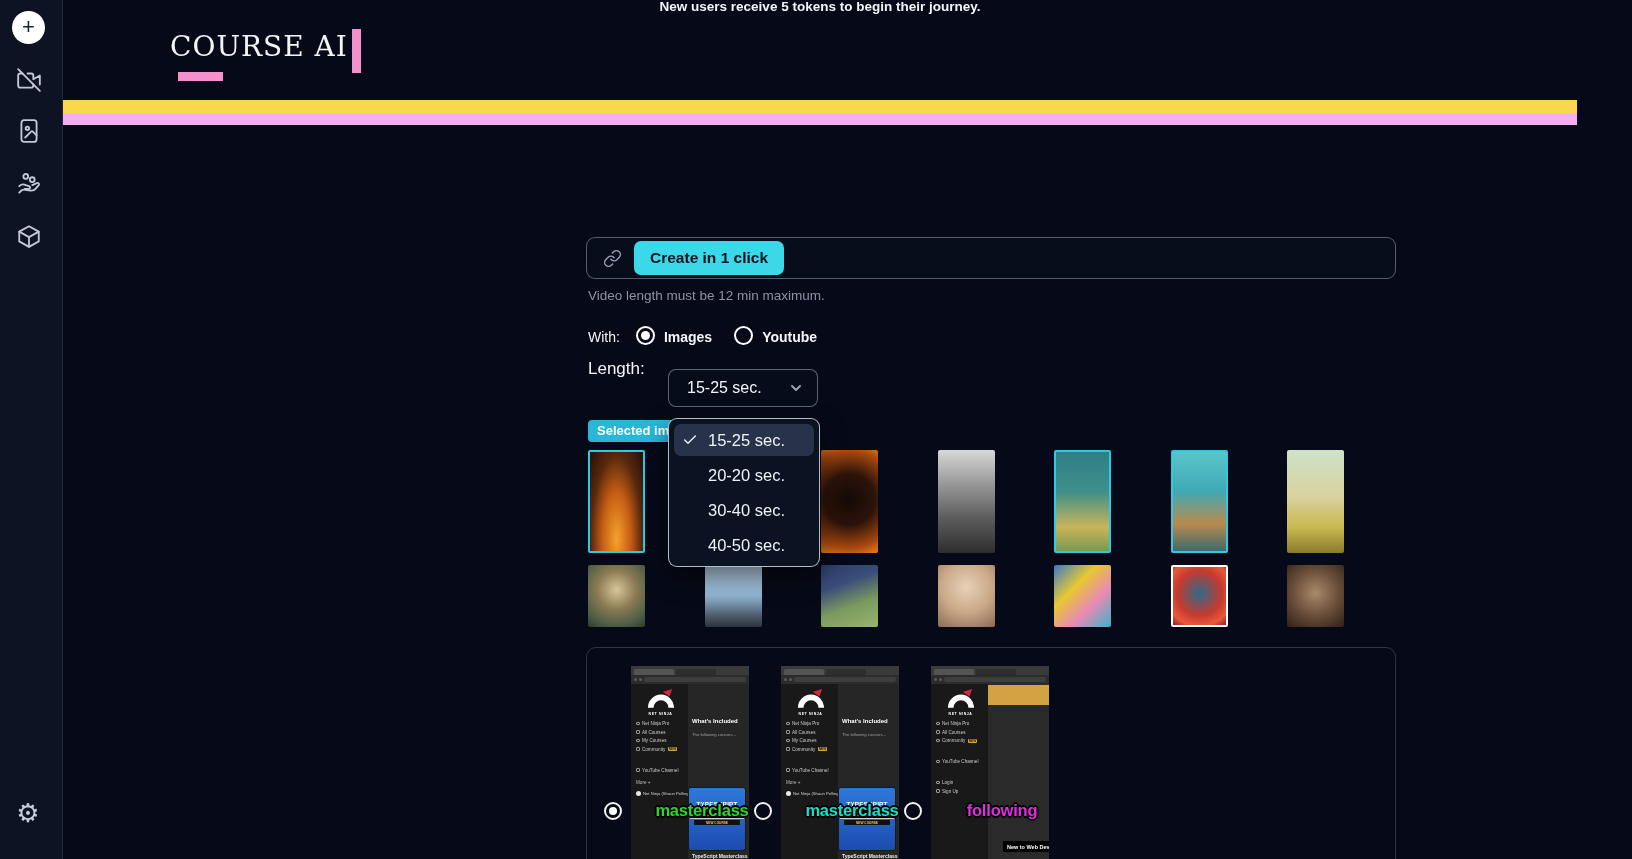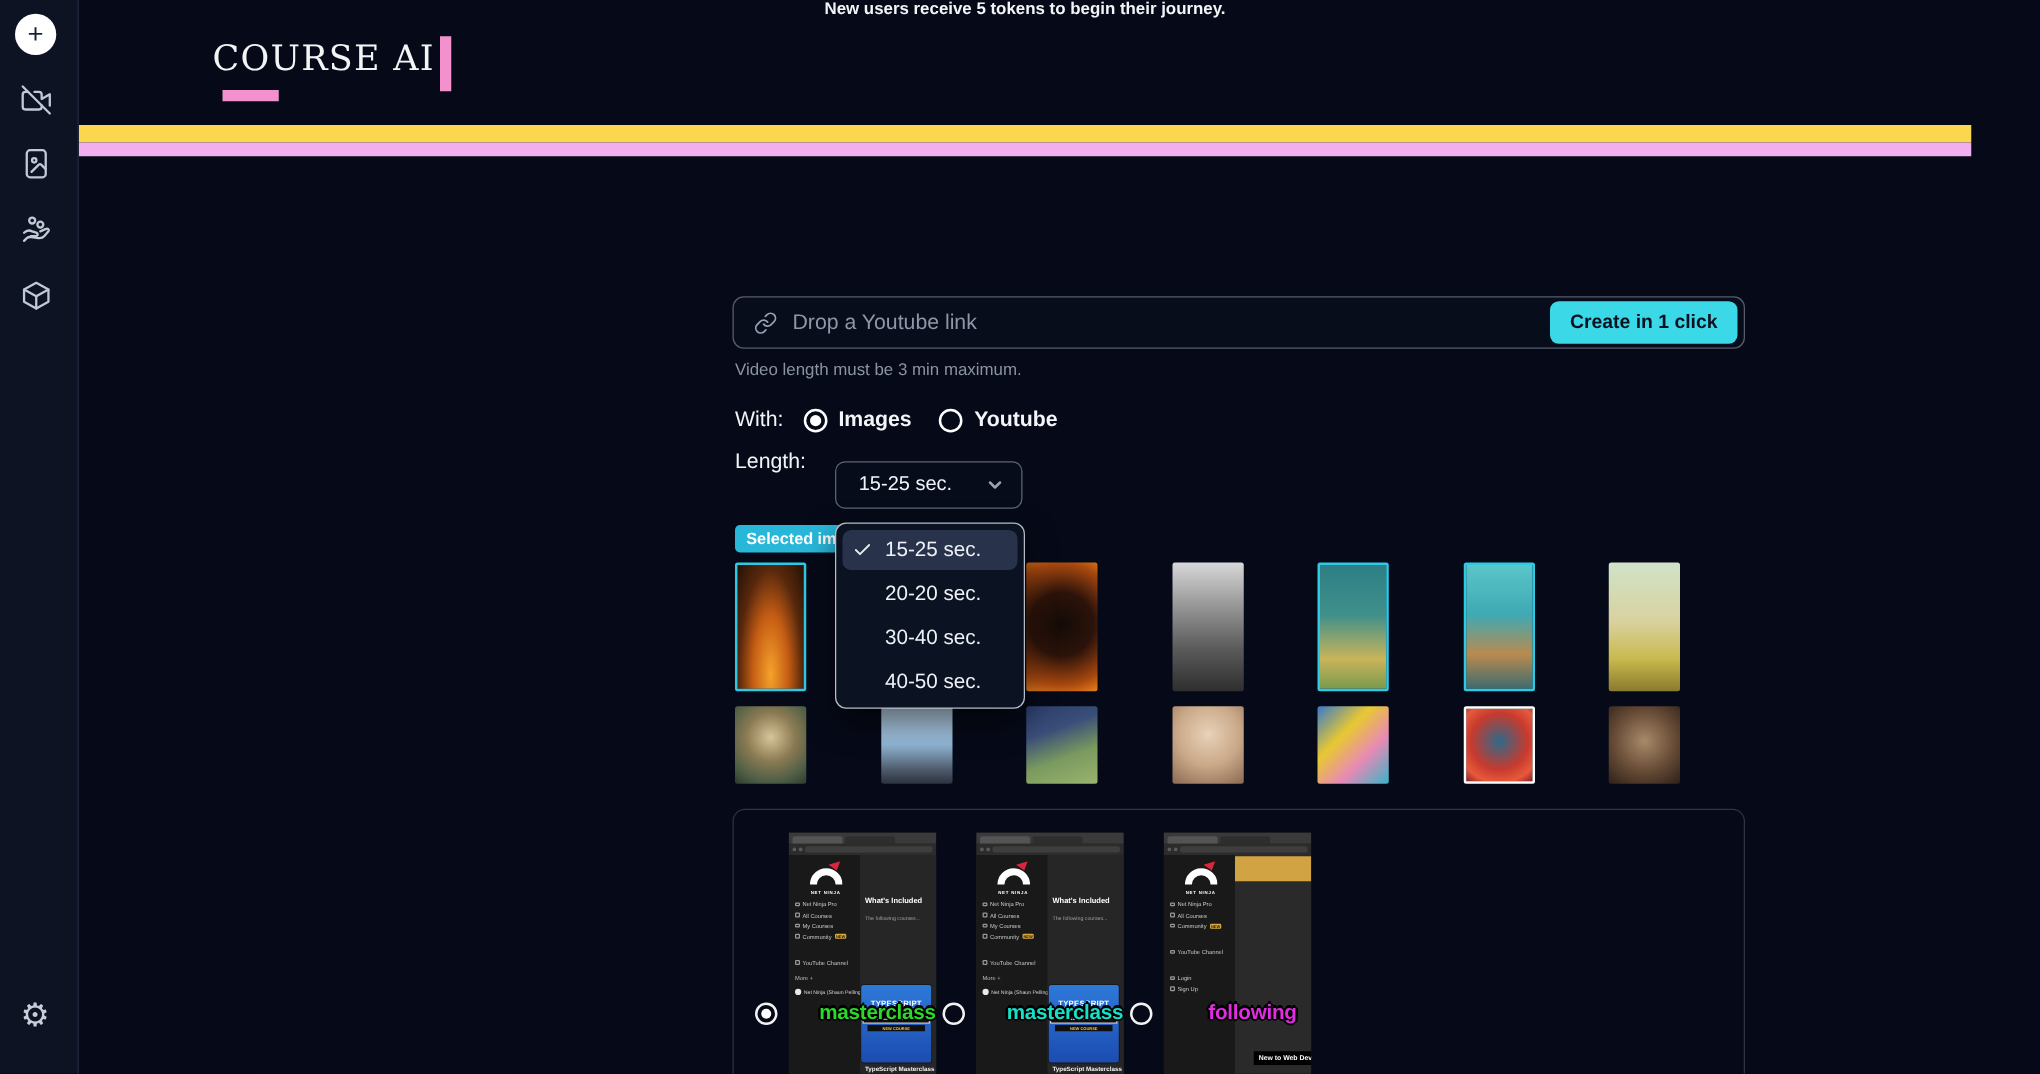--- a/index.html
+++ b/index.html
@@ -37,21 +37,21 @@
   .link-ic svg { width:19px; height:19px; stroke:#97a1b1; fill:none; stroke-width:1.8; stroke-linecap:round; stroke-linejoin:round; display:block; }
   .link-input { flex:1; background:transparent; border:none; outline:none; color:#e8ecf2; font-size:17px;
                 font-family:"Liberation Sans",sans-serif; }
   .link-input::placeholder { color:#8e97a7; }
   .create-btn { margin-right:5px; height:34px; padding:0 16px; border:none; border-radius:7px;
                 background:var(--cyan_button); color:#0a1222; font-size:15.5px; font-weight:700;
                 font-family:"Liberation Sans",sans-serif; cursor:pointer; white-space:nowrap; }
   .helper { position:absolute; left:588px; top:288px; font-size:13.5px; color:#8a93a4; }
 
   
-  .with-row { position:absolute; left:588px; top:326px; display:flex; align-items:center; color:#f3f5f8; font-size:17px; }
+  .with-row { position:absolute; left:588px; top:326px; display:flex; align-items:flex-end; color:#f3f5f8; font-size:14px; }
   .wlabel { font-weight:500; margin-right:16px; }
   .radio { width:19px; height:19px; border:2px solid #ffffff; border-radius:50%; position:relative; display:inline-block; cursor:pointer; }
   .radio.checked::after { content:''; position:absolute; inset:3px; background:#ffffff; border-radius:50%; }
   .opt { font-weight:700; margin:0 22px 0 9px; cursor:pointer; }
   .opt:last-child { margin-right:0; }
 
   
   .len-label { position:absolute; left:588px; top:359px; font-size:17px; color:#f3f5f8; }
   .select-box { position:absolute; left:668px; top:369px; width:150px; height:38px;
                 border:1px solid rgba(180,190,205,.5); border-radius:8px; display:flex; align-items:center;
@@ -187,24 +187,23 @@
   <div class="stripe-yellow"></div>
   <div class="stripe-pink"></div>
 
   <div class="link-row">
     <span class="link-ic">
       <svg viewBox="0 0 24 24">
           <path d="M10 13a5 5 0 0 0 7.54.54l3-3a5 5 0 0 0-7.07-7.07l-1.72 1.71"></path>
           <path d="M14 11a5 5 0 0 0-7.54-.54l-3 3a5 5 0 0 0 7.07 7.07l1.71-1.71"></path>
         </svg>
     </span>
-    <input class="link-input" placeholder="Drop a Youtube link" style="">
     <button class="create-btn">Create in 1 click</button>
   </div>
-  <div class="helper">Video length must be 3 min maximum.</div>
+  <div class="helper">Video length must be 12 min maximum.</div>
 
   <div class="with-row">
     <span class="wlabel">With:</span>
     <span class="radio checked"></span>
     <span class="opt">Images</span>
     <span class="radio"></span>
     <span class="opt">Youtube</span>
   </div>
 
   <div class="len-label">Length:</div>

